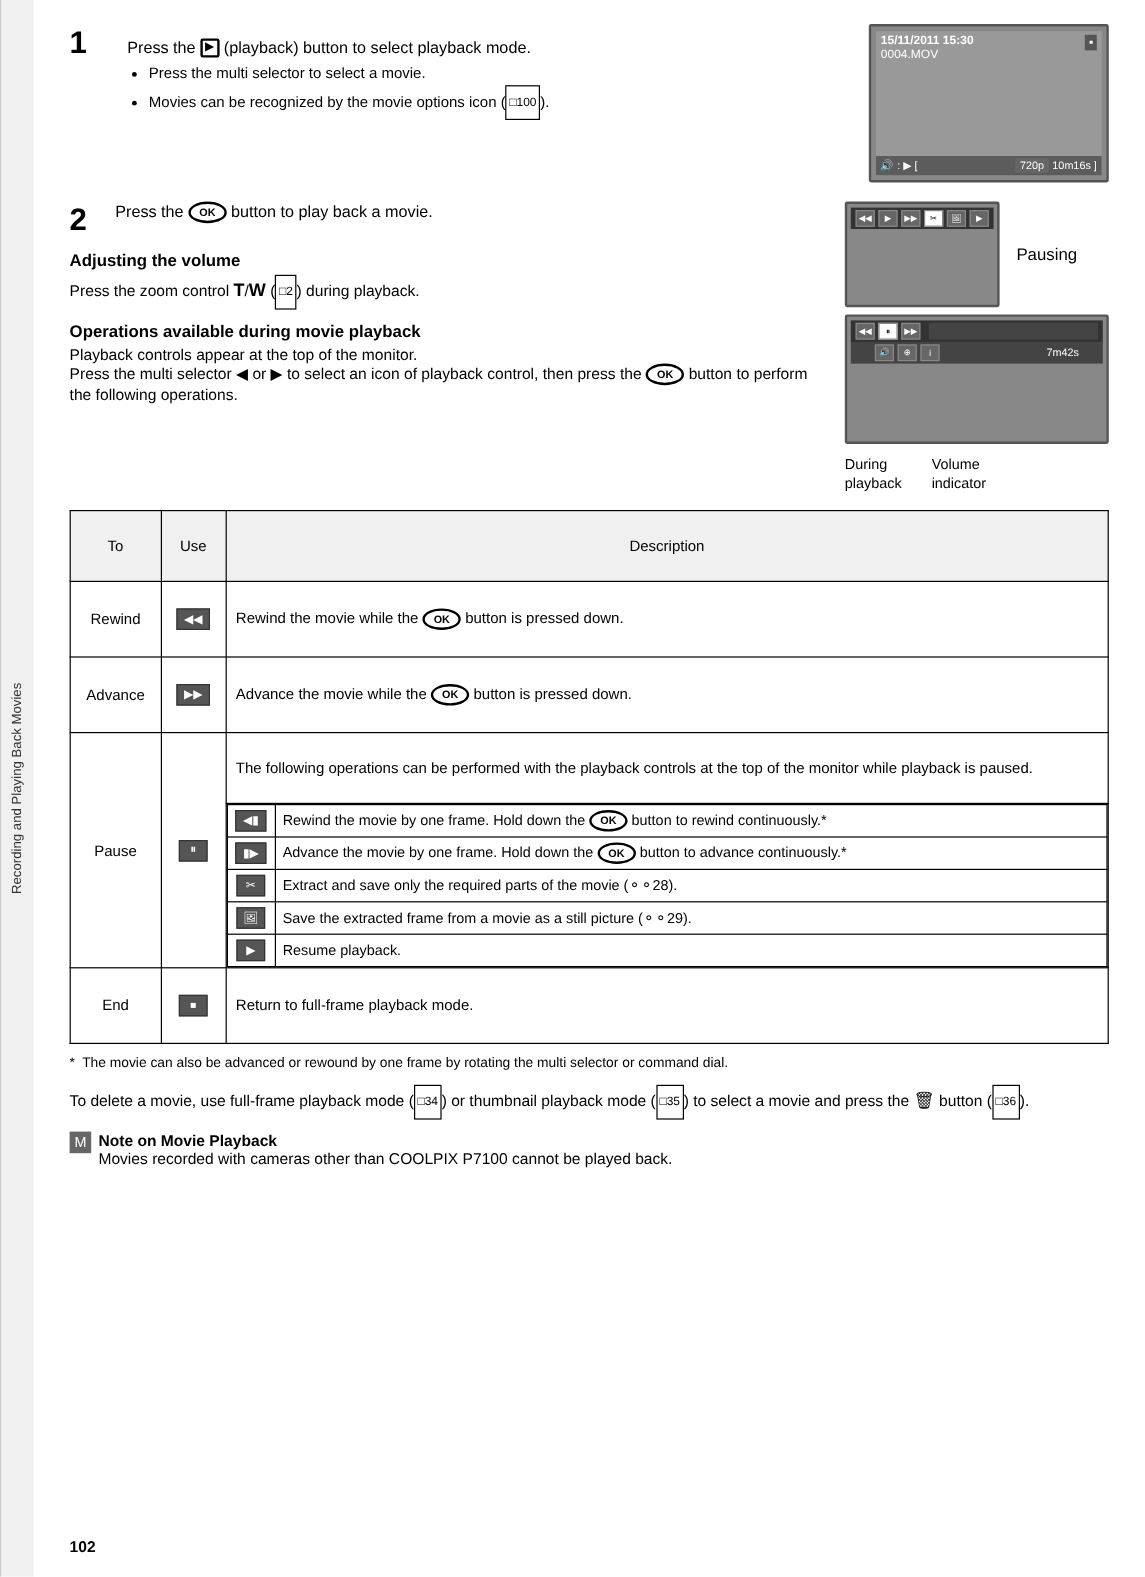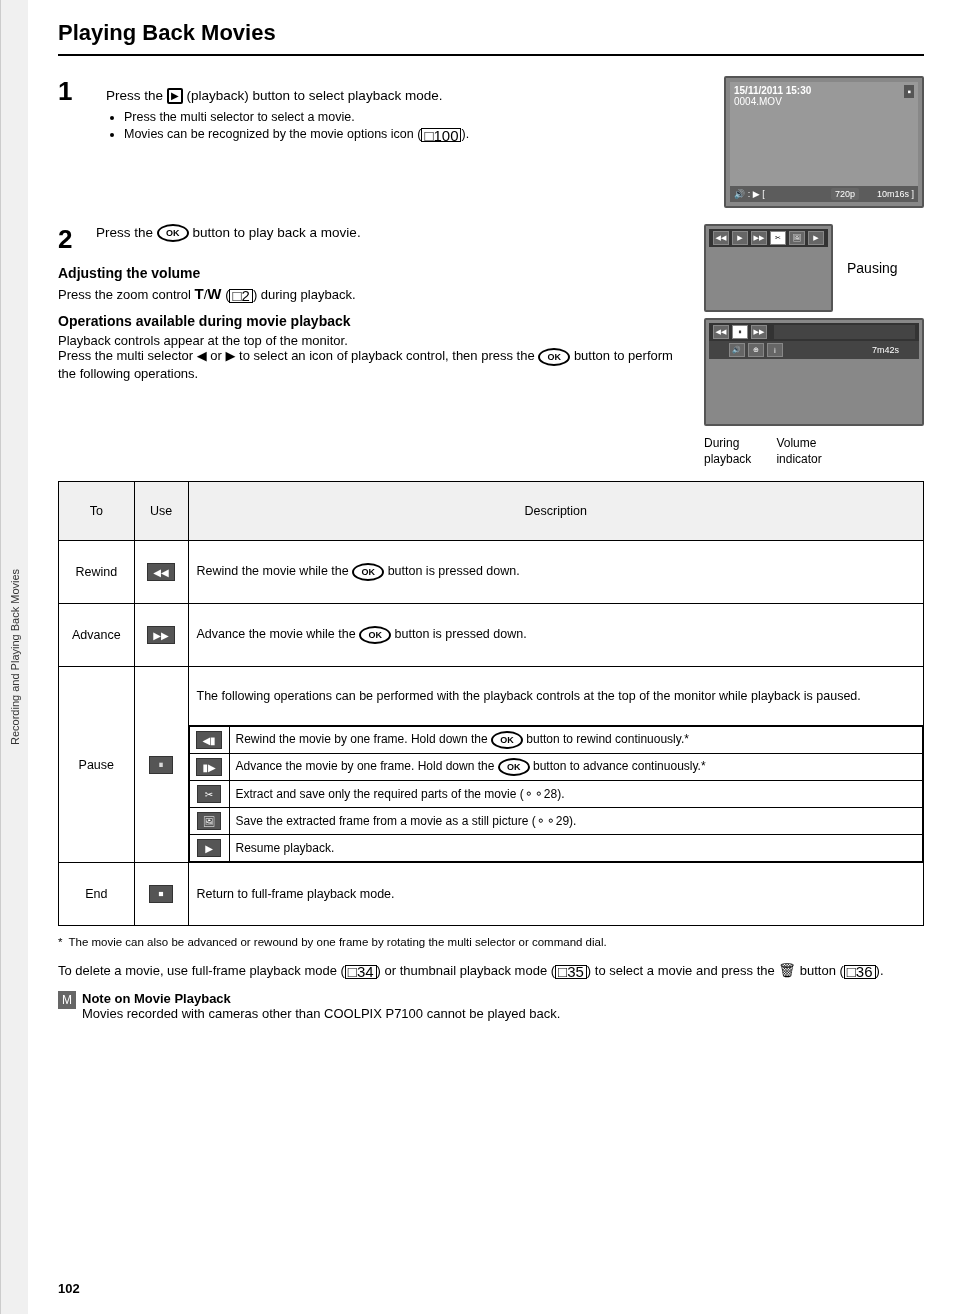--- a/index.html
+++ b/index.html
@@ -114,21 +114,21 @@
       padding: 2px 4px;
       background: rgba(0,0,0,0.4);
     }
     .camera-screen-bottom-left {
       font-size: 9px;
       color: #fff;
     }
     .camera-screen-bottom-right {
       display: flex;
       align-items: center;
-      gap: 18px;
+      gap: 3px;
     }
     .zoom-badge {
       background: #666;
       color: #fff;
       font-size: 9px;
       padding: 1px 4px;
       border-radius: 2px;
     }
     .time-remaining {
       color: #fff;
@@ -337,38 +337,37 @@
     }
     .bold-t {
       font-weight: bold;
       font-size: 15px;
     }
     .book-ref {
       display: inline-flex;
       align-items: center;
       justify-content: center;
       border: 1px solid #000;
-      font-size: 15px;
+      font-size: 10px;
       padding: 0 2px;
-      height: 14px;
+      height: 29px;
       vertical-align: middle;
     }
   </style>
 </head>
 <body>
 
 <div class="page">
 
   <div class="sidebar">
     <span>Recording and Playing Back Movies</span>
   </div>
 
   <div class="content">
 
-    <div class="page-title">Playing Back Movies</div>
 
     <div class="step-block">
       <div class="step-number">1</div>
       <div class="step-content">
         <div class="step-text">
           Press the <span style="display:inline-block;width:16px;height:16px;border:2px solid #000;border-radius:2px;text-align:center;line-height:12px;font-size:10px;vertical-align:middle;">▶</span> (playback) button to select playback mode.
         </div>
         <ul class="step-bullets">
           <li>Press the multi selector to select a movie.</li>
           <li>Movies can be recognized by the movie options icon (<span class="book-ref">□100</span>).</li>

